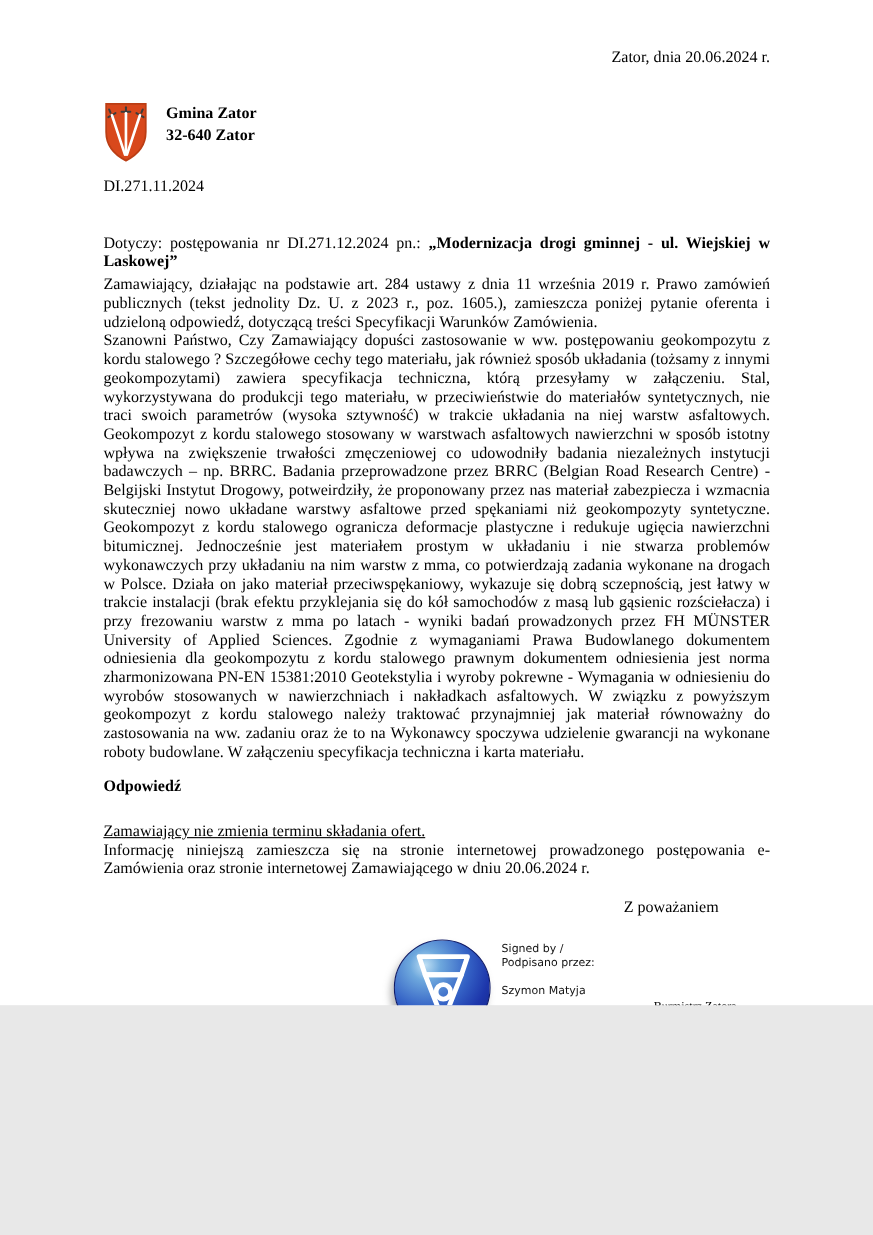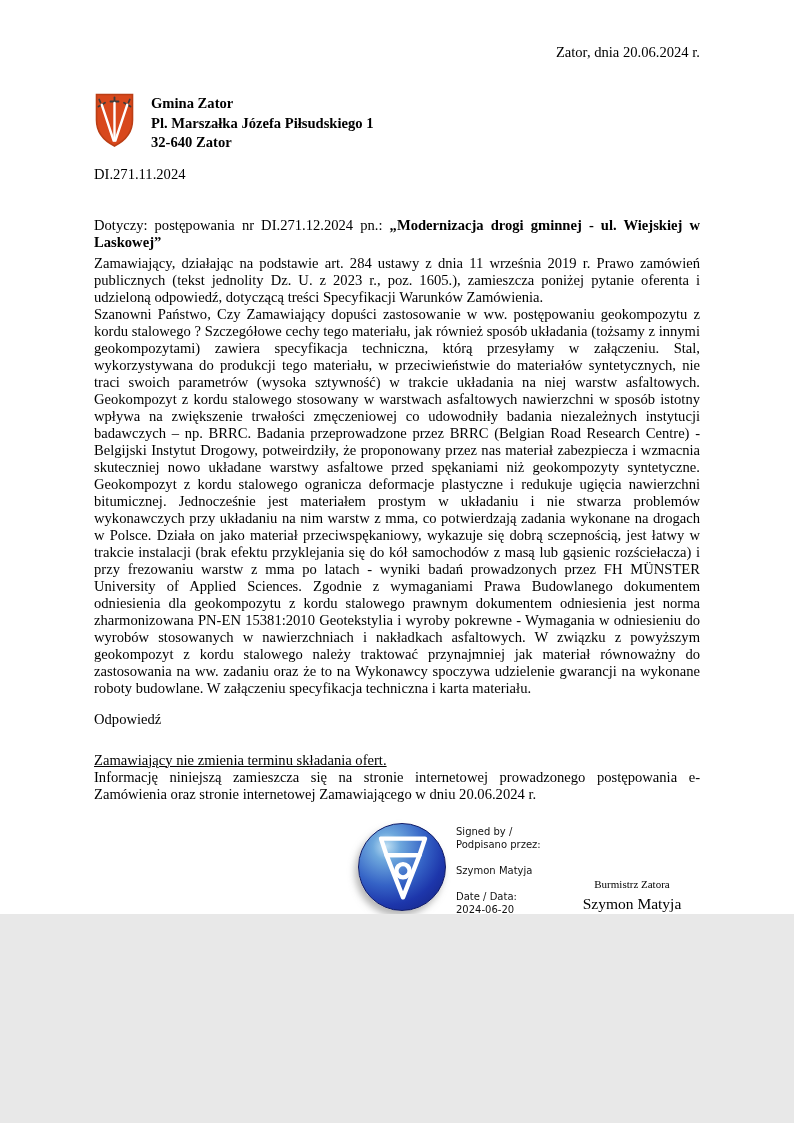--- a/index.html
+++ b/index.html
@@ -12,21 +12,21 @@
   .date-line { text-align:right; }
   .sender { display:flex; margin-top:31px; gap:16px; align-items:flex-start; }
   .crest { width:41px; height:57px; flex:0 0 auto; }
   .sender-lines { font-weight:bold; line-height:19.5px; padding-top:2px; }
   .ref { margin-top:13px; }
   .subject { margin-top:34px; text-align:justify; }
   .subject .bold { font-weight:bold; }
   .intro { margin-top:4px; text-align:justify; }
   .q-heading { margin-top:30px; font-weight:bold; }
   .q-body { text-align:justify; }
-  .a-heading { margin-top:14px; font-weight:normal; }
+  .a-heading { margin-top:14px; font-weight:bold; }
   .a-body { font-style:italic; }
   .a-underline { margin-top:24px; text-decoration:underline; }
   .pub-note { text-align:justify; }
   .closing { margin-top:18px; padding-left:473px; }
   .sig-row { margin-top:20px; display:flex; align-items:flex-start; }
   .sig-icon-wrap { margin-left:264px; width:90px; height:92px; position:relative; flex:0 0 auto; }
   .sig-ball {
     width:88px; height:88px; border-radius:50%;
     background: radial-gradient(circle at 32% 26%, #bfe0f4 0%, #6ea8dd 16%, #3563c6 45%, #1d36ab 68%, #131f79 100%);
     border:1px solid #101b66;
@@ -66,39 +66,39 @@
       </g>
 
       <g stroke="#ffffff" stroke-width="2.4" stroke-linecap="round">
         <path d="M7.8,12.8 L19.6,48.5"></path>
         <path d="M20.5,11 L20.5,48.5"></path>
         <path d="M33.2,12.8 L21.4,48.5"></path>
       </g>
     </svg>
     <div class="sender-lines">
       <div>Gmina Zator</div>
-      <div>Pl. Marszałka Józefa Piłsudskiego 1</div>
       <div>32-640 Zator</div>
     </div>
   </div>
 
   <div class="ref">DI.271.11.2024</div>
 
   <p class="subject"><span>Dotyczy: postępowania nr DI.271.12.2024 pn.: </span><span class="bold">„Modernizacja drogi gminnej - ul. Wiejskiej w Laskowej”</span></p>
 
   <p class="intro">Zamawiający, działając na podstawie art. 284 ustawy z dnia 11 września 2019 r. Prawo zamówień publicznych (tekst jednolity Dz. U. z 2023 r., poz. 1605.), zamieszcza poniżej pytanie oferenta i udzieloną odpowiedź, dotyczącą treści Specyfikacji Warunków Zamówienia.</p>
 
   <p class="q-body">Szanowni Państwo, Czy Zamawiający dopuści zastosowanie w ww. postępowaniu geokompozytu z kordu stalowego ? Szczegółowe cechy tego materiału, jak również sposób układania (tożsamy z innymi geokompozytami) zawiera specyfikacja techniczna, którą przesyłamy w załączeniu. Stal, wykorzystywana do produkcji tego materiału, w przeciwieństwie do materiałów syntetycznych, nie traci swoich parametrów (wysoka sztywność) w trakcie układania na niej warstw asfaltowych. Geokompozyt z kordu stalowego stosowany w warstwach asfaltowych nawierzchni w sposób istotny wpływa na zwiększenie trwałości zmęczeniowej co udowodniły badania niezależnych instytucji badawczych – np. BRRC. Badania przeprowadzone przez BRRC (Belgian Road Research Centre) - Belgijski Instytut Drogowy, potweirdziły, że proponowany przez nas materiał zabezpiecza i wzmacnia skuteczniej nowo układane warstwy asfaltowe przed spękaniami niż geokompozyty syntetyczne. Geokompozyt z kordu stalowego ogranicza deformacje plastyczne i redukuje ugięcia nawierzchni bitumicznej. Jednocześnie jest materiałem prostym w układaniu i nie stwarza problemów wykonawczych przy układaniu na nim warstw z mma, co potwierdzają zadania wykonane na drogach w Polsce. Działa on jako materiał przeciwspękaniowy, wykazuje się dobrą sczepnością, jest łatwy w trakcie instalacji (brak efektu przyklejania się do kół samochodów z masą lub gąsienic rozściełacza) i przy frezowaniu warstw z mma po latach - wyniki badań prowadzonych przez FH MÜNSTER University of Applied Sciences. Zgodnie z wymaganiami Prawa Budowlanego dokumentem odniesienia dla geokompozytu z kordu stalowego prawnym dokumentem odniesienia jest norma zharmonizowana PN-EN 15381:2010 Geotekstylia i wyroby pokrewne - Wymagania w odniesieniu do wyrobów stosowanych w nawierzchniach i nakładkach asfaltowych. W związku z powyższym geokompozyt z kordu stalowego należy traktować przynajmniej jak materiał równoważny do zastosowania na ww. zadaniu oraz że to na Wykonawcy spoczywa udzielenie gwarancji na wykonane roboty budowlane. W załączeniu specyfikacja techniczna i karta materiału.</p>
 
   <div class="a-heading">Odpowiedź</div>
 
   <p class="a-underline">Zamawiający nie zmienia terminu składania ofert.</p>
 
   <p class="pub-note">Informację niniejszą zamieszcza się na stronie internetowej prowadzonego postępowania e-Zamówienia oraz stronie internetowej Zamawiającego w dniu 20.06.2024 r.</p>
 
+  <div class="closing">Z poważaniem</div>
 
   <div class="sig-row">
     <div class="sig-icon-wrap">
       <div class="sig-ball">
         <svg viewBox="0 0 48 48">
           <g fill="none" stroke="#ffffff" stroke-width="2.4" stroke-linejoin="round" stroke-linecap="round">
             <path d="M12,8 L36,8 L33,17 L15,17 Z"></path>
             <path d="M15,17 L33,17 L24,40 Z"></path>
             <circle cx="24" cy="25.5" r="3.6"></circle>
           </g>

